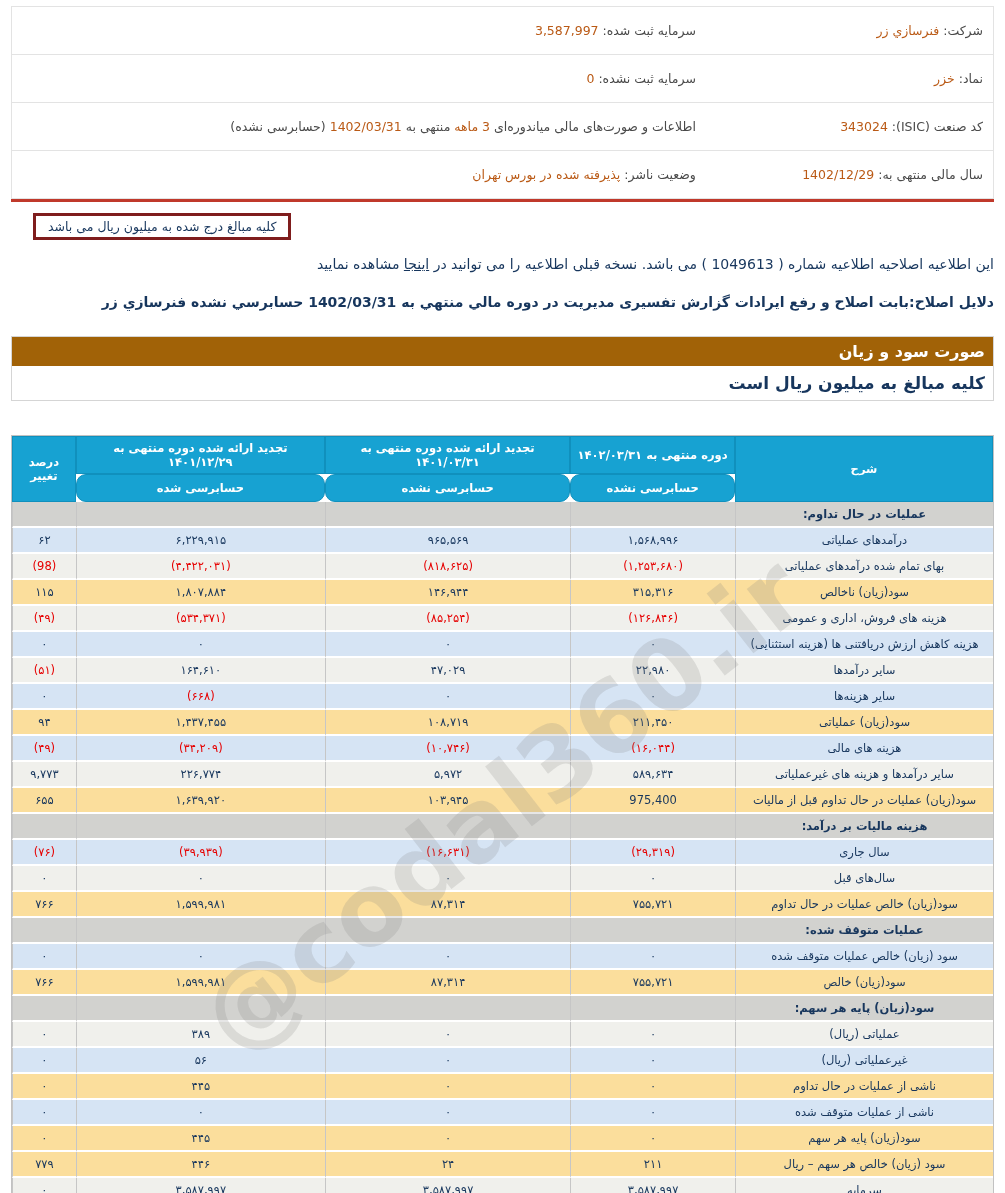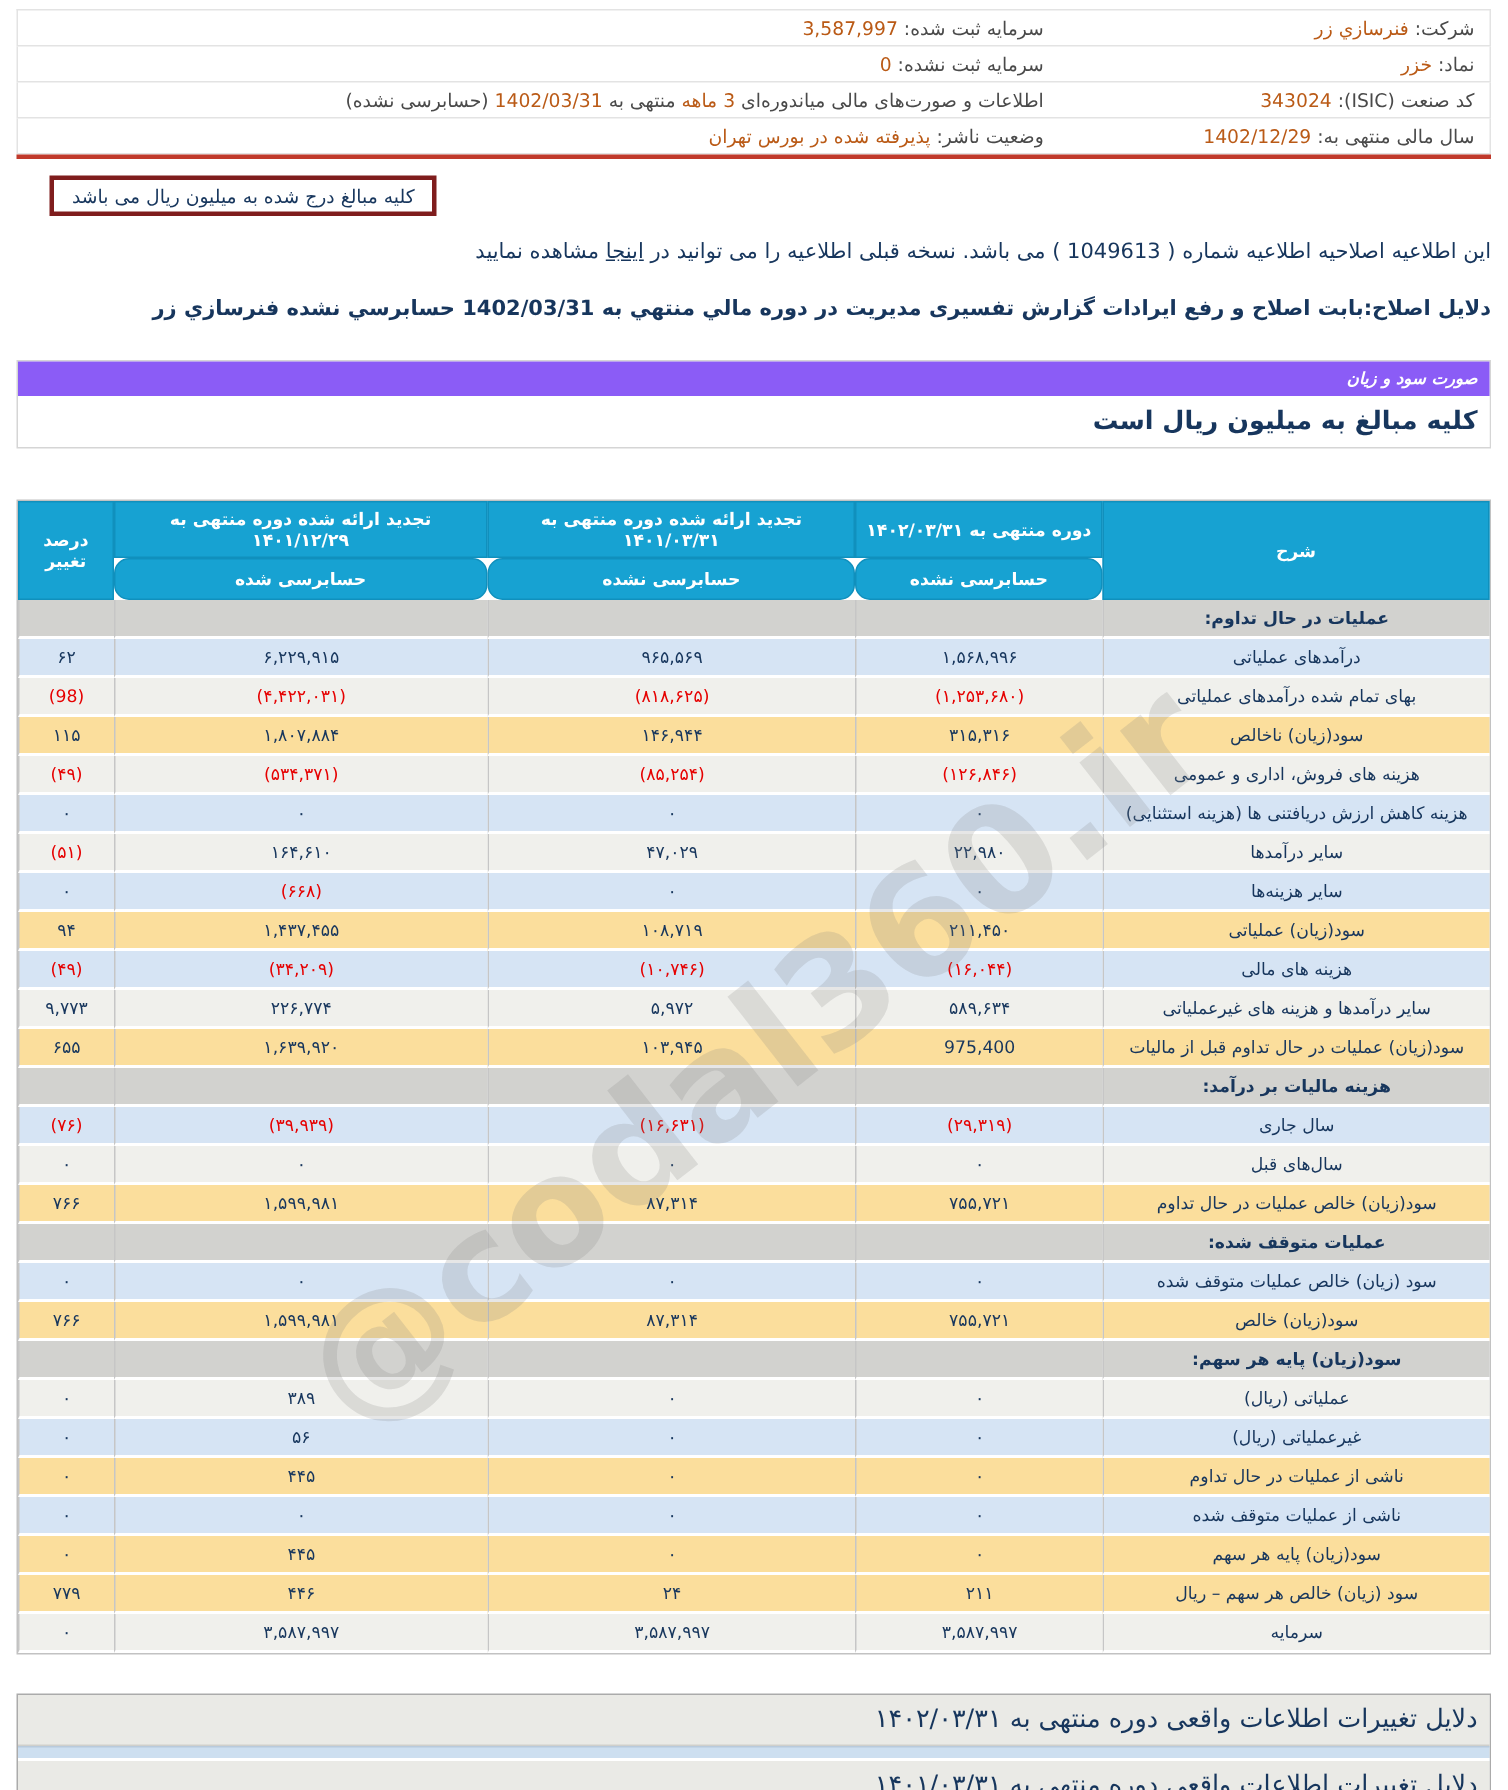--- a/index.html
+++ b/index.html
@@ -14,21 +14,21 @@
 
   
   table.company-info {
     width: 100%;
     border-collapse: collapse;
     border: 1px solid #e3e3e3;
     font-size: 12.5px;
   }
   table.company-info td {
     border-bottom: 1px solid #e3e3e3;
-    padding: 4px 10px;
+    padding: 16px 10px;
     height: 24px;
     white-space: nowrap;
     color: #4a4a4a;
   }
   table.company-info td.cell-left { }
   .info-label { color: #4a4a4a; }
   .info-value { color: #ba5a16; }
 
   .red-divider { border-bottom: 3px solid #c0392b; }
 
@@ -68,26 +68,25 @@
   }
 
   
   .notice { text-align: right; font-size: 14px; color: #17365d; margin: 16px 0; }
   .notice a { color: #17365d; text-decoration: underline; }
   .notice.bold { font-weight: bold; margin-top: 22px; }
 
   
   .panel { margin-top: 26px; border: 1px solid #d5d5d5; }
   .panel-header {
-    background: #8b5cf6;
+    background: #a16207;
     color: #fff;
     font-weight: bold;
-    font-size: 11px;
+    font-size: 16px;
     padding: 5px 8px;
-    font-style: italic;
   }
   .panel-note {
     padding: 7px 8px;
     font-weight: bold;
     font-size: 17px;
     color: #17365d;
     background: #fff;
   }
 
   

